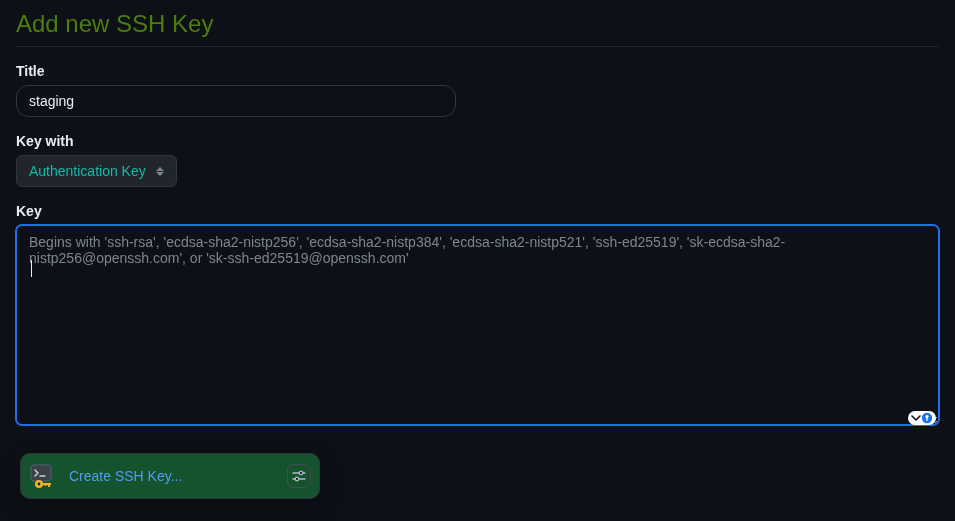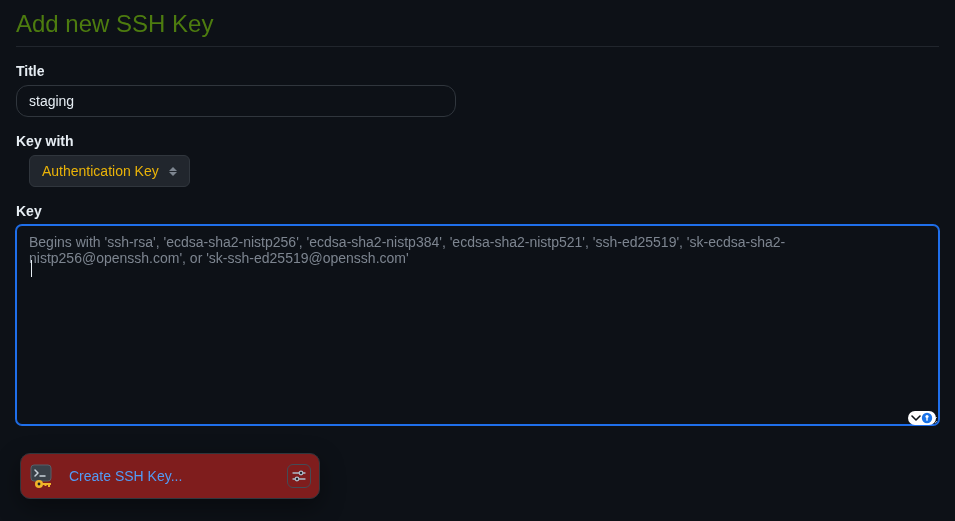--- a/index.html
+++ b/index.html
@@ -49,24 +49,23 @@
     }
     .select-btn {
       display: inline-flex;
       align-items: center;
       gap: 6px;
       padding: 5px 12px;
       height: 32px;
       background: #21262d;
       border: 1px solid #30363d;
       border-radius: 6px;
-      color: #eab308;
+      color: #14b8a6;
       font-size: 14px;
       cursor: pointer;
-      margin-left: 13px;
     }
     .select-caret {
       display: inline-flex;
       flex-direction: column;
       gap: 1px;
       margin-left: 4px;
     }
     .select-caret svg { display: block; }
     .textarea-wrap {
       position: relative;
@@ -104,21 +103,21 @@
       border-radius: 10px;
       padding: 0 3px;
       height: 14px;
     }
     .pill svg:first-child { margin-right: 0px; }
     .autocomplete {
       position: absolute;
       left: 20px;
       top: 453px;
       width: 300px;
-      background: #7f1d1d;
+      background: #14532d;
       border: 1px solid #30363d;
       border-radius: 10px;
       padding: 8px;
       display: flex;
       align-items: center;
       justify-content: space-between;
       box-shadow: 0 8px 24px rgba(0,0,0,0.4);
     }
     .autocomplete-left {
       display: flex;

